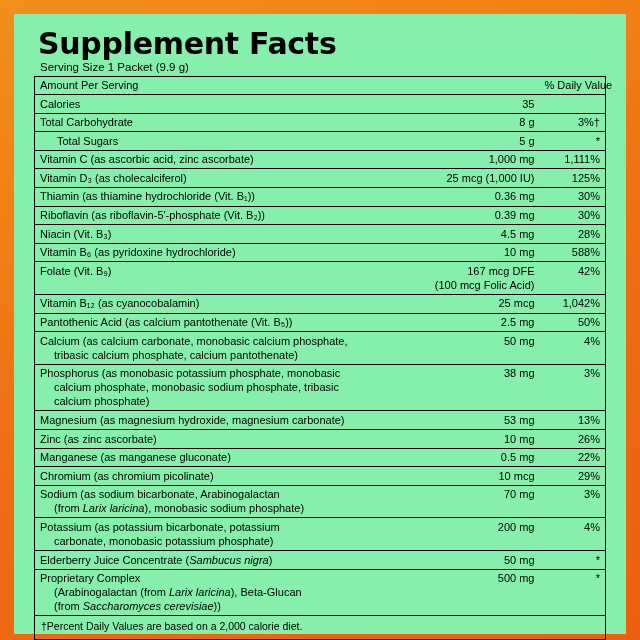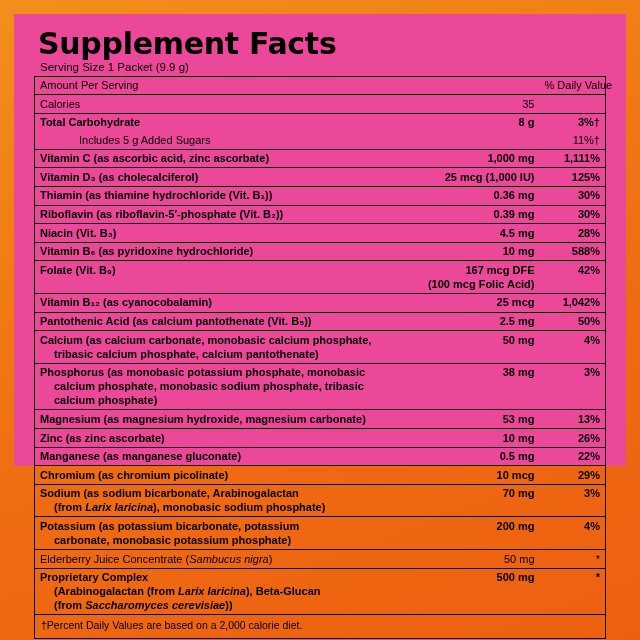--- a/index.html
+++ b/index.html
@@ -11,22 +11,22 @@
     height: 640px;
     font-family: "Liberation Sans", sans-serif;
     background: linear-gradient(160deg, #f28f1c 0%, #f07a14 35%, #ef6b12 60%, #ed5f10 100%);
     overflow: hidden;
   }
   .page {
     position: absolute;
     left: 14px;
     top: 14px;
     width: 612px;
-    height: 452px;
-    background: #ec4899;
+    height: 620px;
+    background: #86efac;
     box-sizing: border-box;
   }
   .panel {
     position: absolute;
     left: 20px;
     top: 14px;
     right: 20px;
     bottom: 14px;
     box-sizing: border-box;
   }
@@ -60,21 +60,21 @@
   .col-name { width: auto; }
   .col-amt  { width: 118px; text-align: right; white-space: nowrap; }
   .col-dv   { width: 66px;  text-align: right; white-space: nowrap; margin-left: 16px; }
 
   .hdr td {
     font-weight: normal;
     border-bottom: 1.5px solid #000;
     padding-top: 2px;
     padding-bottom: 2px;
   }
-  tr.line td { border-top: 0.8px solid #000; font-weight: bold; }
+  tr.line td { border-top: 0.8px solid #000; }
   tr.thick td { border-top: 1.5px solid #000; }
   .indent1 { padding-left: 22px !important; }
   .indent2 { padding-left: 44px !important; }
   .sub { padding-left: 14px; display: block; }
   i { font-style: italic; text-align: center; }
   .footnotes {
     border-left: 1.5px solid #000;
     border-right: 1.5px solid #000;
     border-bottom: 1.5px solid #000;
     font-size: 10.5px;
@@ -107,24 +107,24 @@
       <tr>
             <td>Calories</td>
             <td class="col-amt">35</td>
             <td class="col-dv"></td>
           </tr>
           <tr class="line">
             <td>Total Carbohydrate</td>
             <td class="col-amt">8 g</td>
             <td class="col-dv">3%†</td>
           </tr>
-          <tr>
-            <td class="indent2">Includes 5 g Added Sugars</td>
-            <td class="col-amt"></td>
-            <td class="col-dv">11%†</td>
+          <tr class="line">
+            <td class="indent1">Total Sugars</td>
+            <td class="col-amt">5 g</td>
+            <td class="col-dv">*</td>
           </tr>
           <tr class="line">
             <td>Vitamin C (as ascorbic acid, zinc ascorbate)</td>
             <td class="col-amt">1,000 mg</td>
             <td class="col-dv">1,111%</td>
           </tr>
           <tr class="line">
             <td>Vitamin D₃ (as cholecalciferol)</td>
             <td class="col-amt">25 mcg (1,000 IU)</td>
             <td class="col-dv">125%</td>

